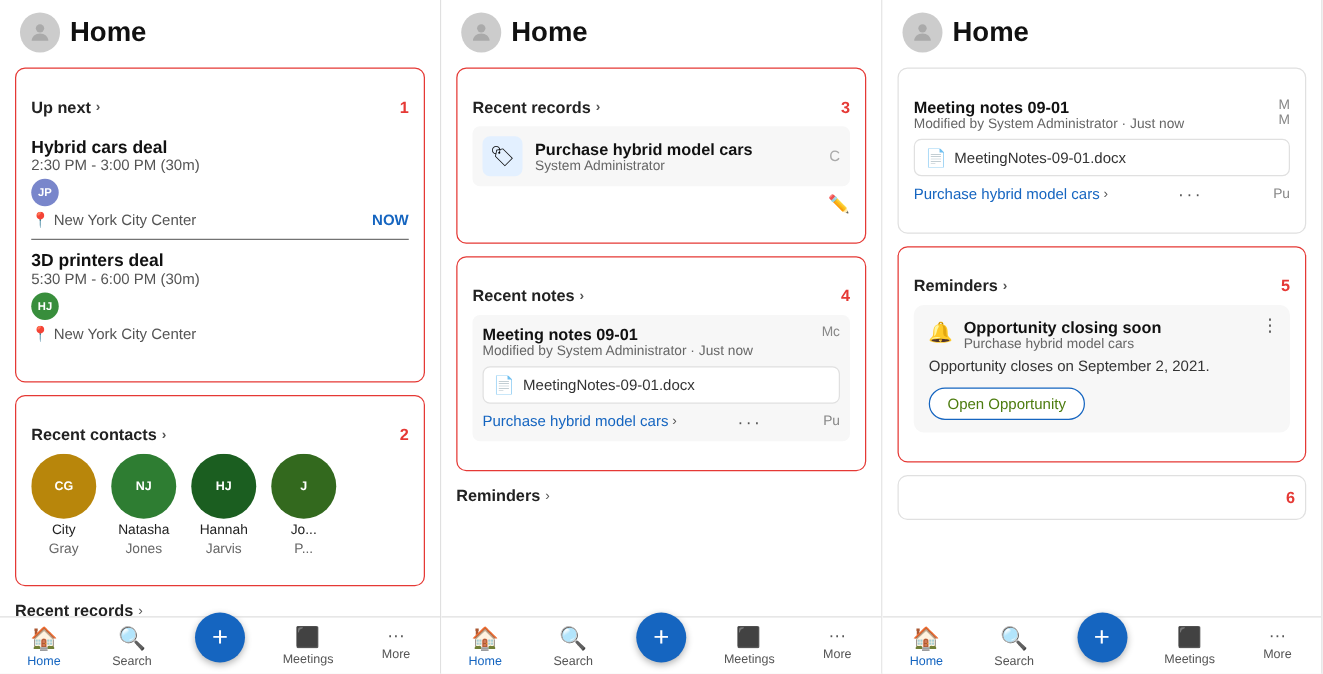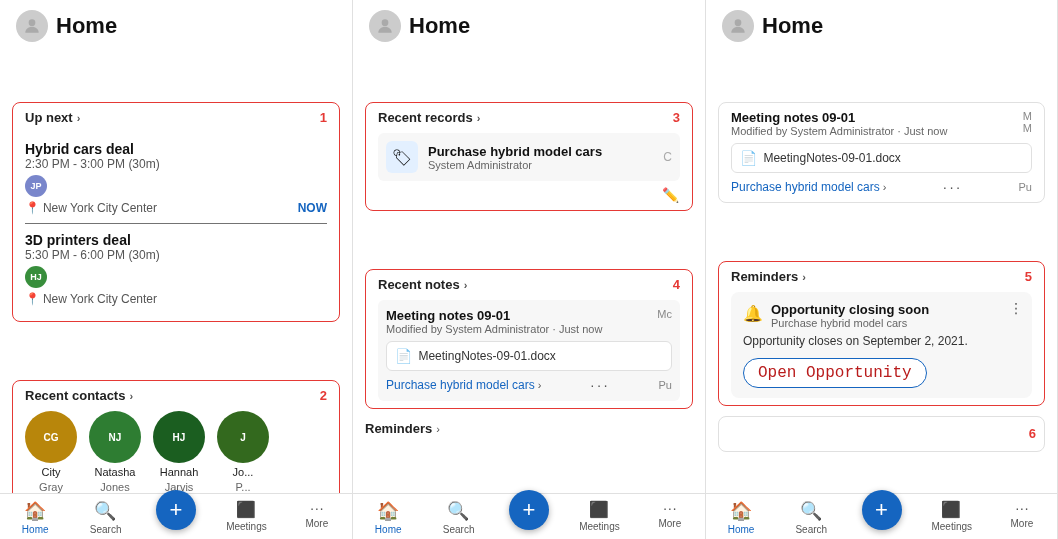--- a/index.html
+++ b/index.html
@@ -46,22 +46,21 @@
       overflow: hidden;
       padding: 6px 12px;
       display: flex;
       flex-direction: column;
       gap: 10px;
     }
     .card {
       border: 1.5px solid #e0e0e0;
       border-radius: 8px;
       background: #fff;
-      padding: 7px 12px;
-      margin-top: 48px;
+      padding: 23px 12px;
     }
     .card-red {
       border: 1.5px solid #e53935;
     }
     .card-header {
       display: flex;
       align-items: center;
       justify-content: space-between;
       margin-bottom: 8px;
     }
@@ -177,26 +176,25 @@
       position: absolute; top: 8px; right: 8px;
       font-size: 14px; color: #555;
       letter-spacing: 1px;
       cursor: pointer;
     }
     .open-btn {
       margin-top: 8px;
       border: 1.5px solid #1565c0;
       border-radius: 20px;
       padding: 5px 14px;
-      font-size: 16px;
-      color: #b91c1c;
+      font-size: 12px;
+      color: #4d7c0f;
       background: #fff;
       cursor: pointer;
       display: inline-block;
-      font-family: Liberation Mono, monospace;
     }
     
     .bottom-nav {
       display: flex;
       border-top: 1px solid #e0e0e0;
       background: #fff;
       padding: 6px 0 4px;
     }
     .nav-item {
       flex: 1;

